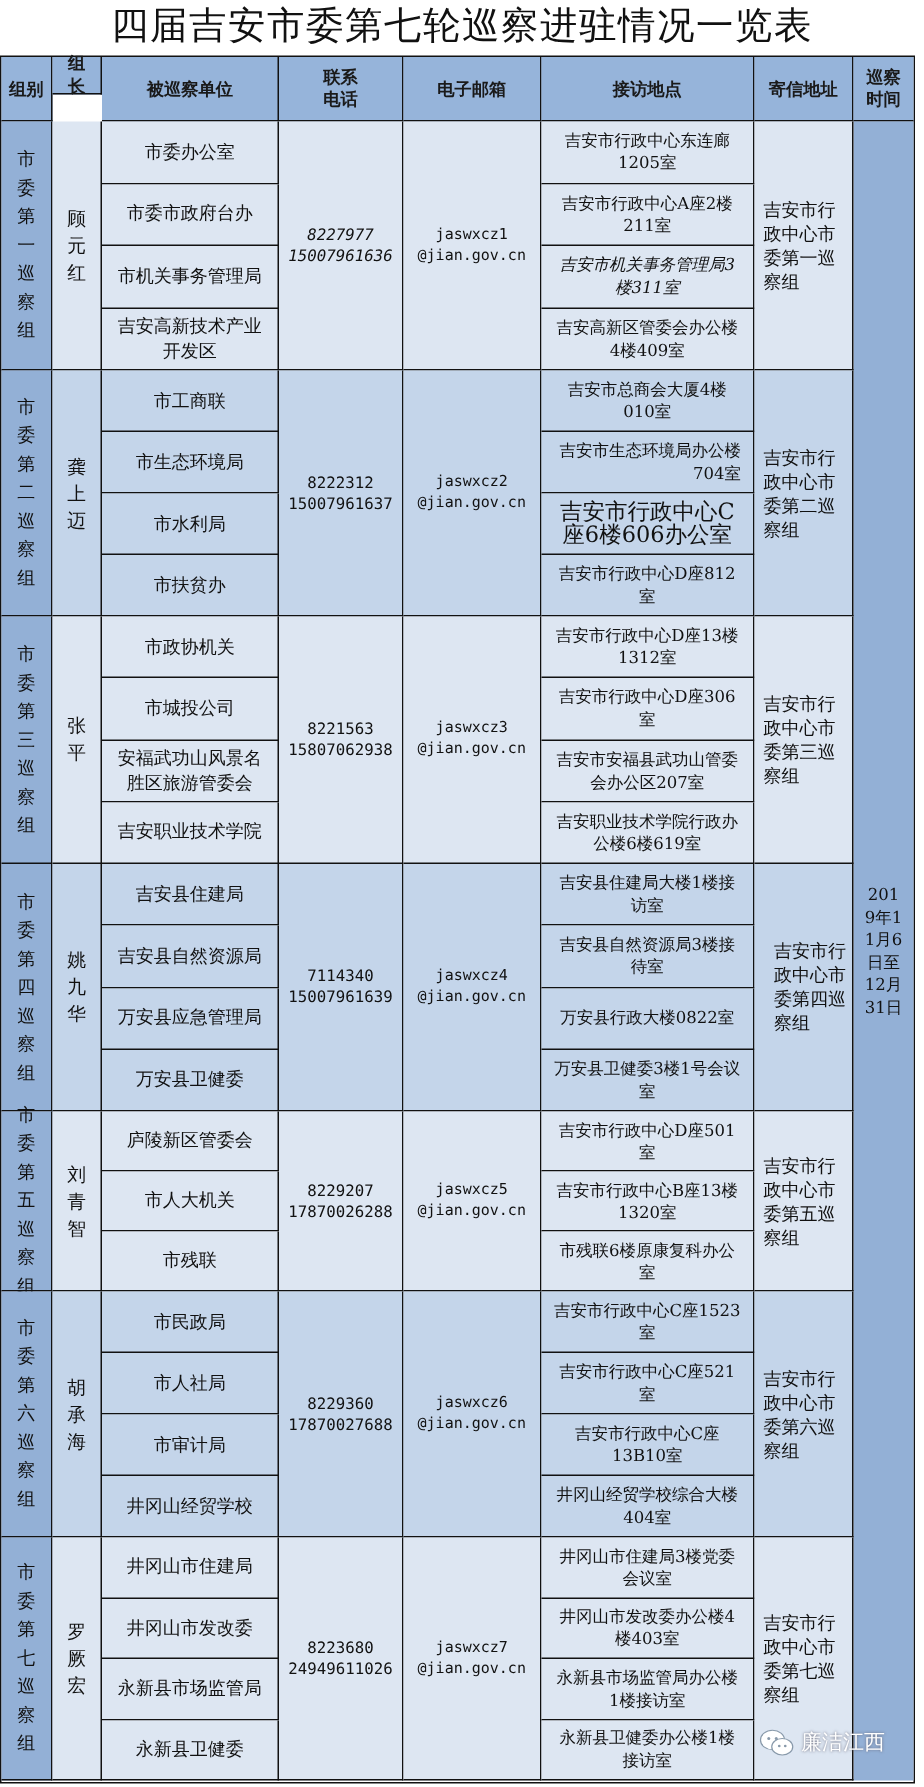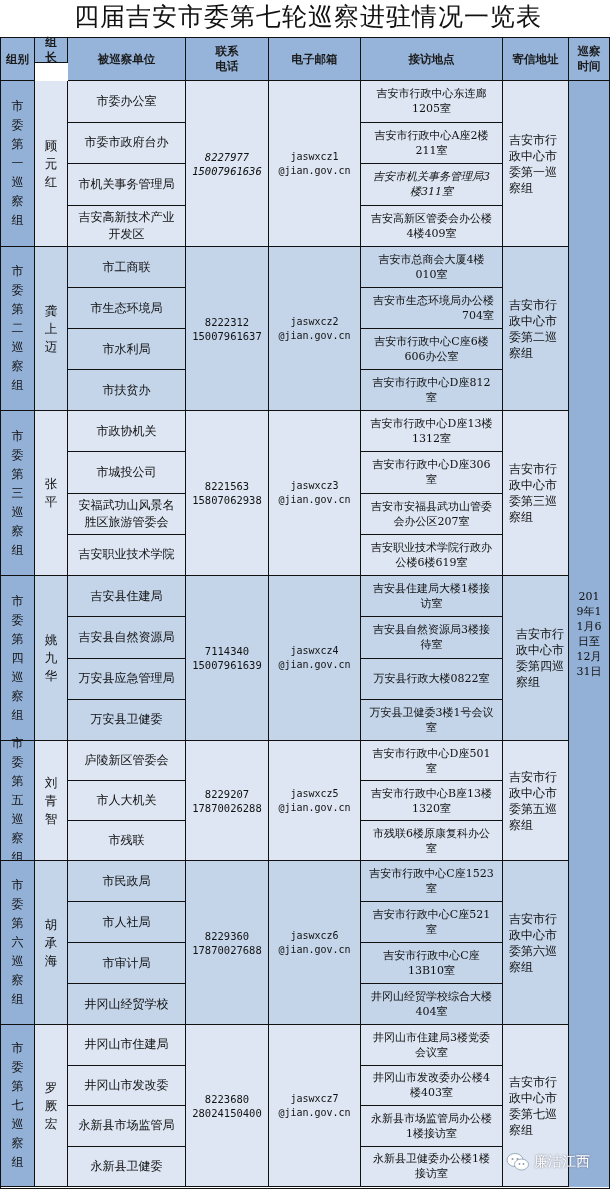--- a/index.html
+++ b/index.html
@@ -96,21 +96,21 @@
     </div><div class="cell mid" style="left: 185px; top: 209px; width: 83px; height: 164px;font-family:&quot;DejaVu Sans Mono&quot;,&quot;Liberation Mono&quot;,monospace;font-size:10.5px;line-height:14px;">
       <span style="white-space: pre-line;">8222312
 15007961637</span>
     </div><div class="cell mid" style="left: 268px; top: 209px; width: 92px; height: 164px;font-family:&quot;DejaVu Sans Mono&quot;,&quot;Liberation Mono&quot;,monospace;font-size:10px;line-height:14px;">
       <span style="white-space: pre-line;">jaswxcz2
 @jian.gov.cn</span>
     </div><div class="cell mid" style="left: 360px; top: 209px; width: 142px; height: 41px;padding:0 8px;font-size:11px;line-height:15px;">
       <span style="white-space: pre-line;">吉安市总商会大厦4楼010室</span>
     </div><div class="cell mid" style="left: 360px; top: 250px; width: 142px; height: 41px;padding:0 8px;font-size:11px;line-height:15px;">
       <span style="white-space: pre-line; text-align: right;">吉安市生态环境局办公楼704室</span>
-    </div><div class="cell mid" style="left: 360px; top: 291px; width: 142px; height: 41px;padding:0 8px;font-size:11px;line-height:15px;">
+    </div><div class="cell mid" style="left: 360px; top: 291px; width: 142px; height: 41px;padding:0 8px;font-size:15px;line-height:15px;">
       <span style="white-space: pre-line;">吉安市行政中心C座6楼606办公室</span>
     </div><div class="cell mid" style="left: 360px; top: 332px; width: 142px; height: 41px;padding:0 8px;font-size:11px;line-height:15px;">
       <span style="white-space: pre-line;">吉安市行政中心D座812室</span>
     </div><div class="cell mid" style="left: 502px; top: 209px; width: 66px; height: 164px;justify-content:flex-start;padding-left:6px;">
       <span style="display: block; width: 52px; text-align: left; font-size: 12px; line-height: 16px; word-break: break-all;">吉安市行政中心市委第二巡察组</span>
     </div><div style="display: contents;"></div><div class="cell grp" style="left: 0px; top: 373px; width: 34px; height: 165px;">
       <span class="vtext">市委第三巡察组</span>
     </div><div class="cell light" style="left: 34px; top: 373px; width: 33px; height: 165px;">
       <span class="vtext" style="line-height: 18px; font-size: 12.5px;">张平</span>
     </div><div class="cell light" style="left: 67px; top: 373px; width: 118px; height: 41.25px;padding:0 6px;font-size:12px;line-height:17px;">
@@ -224,21 +224,21 @@
     </div><div class="cell light" style="left: 67px; top: 987px; width: 118px; height: 40.5px;padding:0 6px;font-size:12px;line-height:17px;">
       <span style="white-space: pre-line;">井冈山市住建局</span>
     </div><div class="cell light" style="left: 67px; top: 1027.5px; width: 118px; height: 40.5px;padding:0 6px;font-size:12px;line-height:17px;">
       <span style="white-space: pre-line;">井冈山市发改委</span>
     </div><div class="cell light" style="left: 67px; top: 1068px; width: 118px; height: 40.5px;padding:0 6px;font-size:12px;line-height:17px;">
       <span style="white-space: pre-line;">永新县市场监管局</span>
     </div><div class="cell light" style="left: 67px; top: 1108.5px; width: 118px; height: 40.5px;padding:0 6px;font-size:12px;line-height:17px;">
       <span style="white-space: pre-line;">永新县卫健委</span>
     </div><div class="cell light" style="left: 185px; top: 987px; width: 83px; height: 162px;font-family:&quot;DejaVu Sans Mono&quot;,&quot;Liberation Mono&quot;,monospace;font-size:10.5px;line-height:14px;">
       <span style="white-space: pre-line;">8223680
-28024150400</span>
+24949611026</span>
     </div><div class="cell light" style="left: 268px; top: 987px; width: 92px; height: 162px;font-family:&quot;DejaVu Sans Mono&quot;,&quot;Liberation Mono&quot;,monospace;font-size:10px;line-height:14px;">
       <span style="white-space: pre-line;">jaswxcz7
 @jian.gov.cn</span>
     </div><div class="cell light" style="left: 360px; top: 987px; width: 142px; height: 40.5px;padding:0 8px;font-size:11px;line-height:15px;">
       <span style="white-space: pre-line;">井冈山市住建局3楼党委会议室</span>
     </div><div class="cell light" style="left: 360px; top: 1027.5px; width: 142px; height: 40.5px;padding:0 8px;font-size:11px;line-height:15px;">
       <span style="white-space: pre-line;">井冈山市发改委办公楼4楼403室</span>
     </div><div class="cell light" style="left: 360px; top: 1068px; width: 142px; height: 40.5px;padding:0 8px;font-size:11px;line-height:15px;">
       <span style="white-space: pre-line;">永新县市场监管局办公楼1楼接访室</span>
     </div><div class="cell light" style="left: 360px; top: 1108.5px; width: 142px; height: 40.5px;padding:0 8px;font-size:11px;line-height:15px;">

